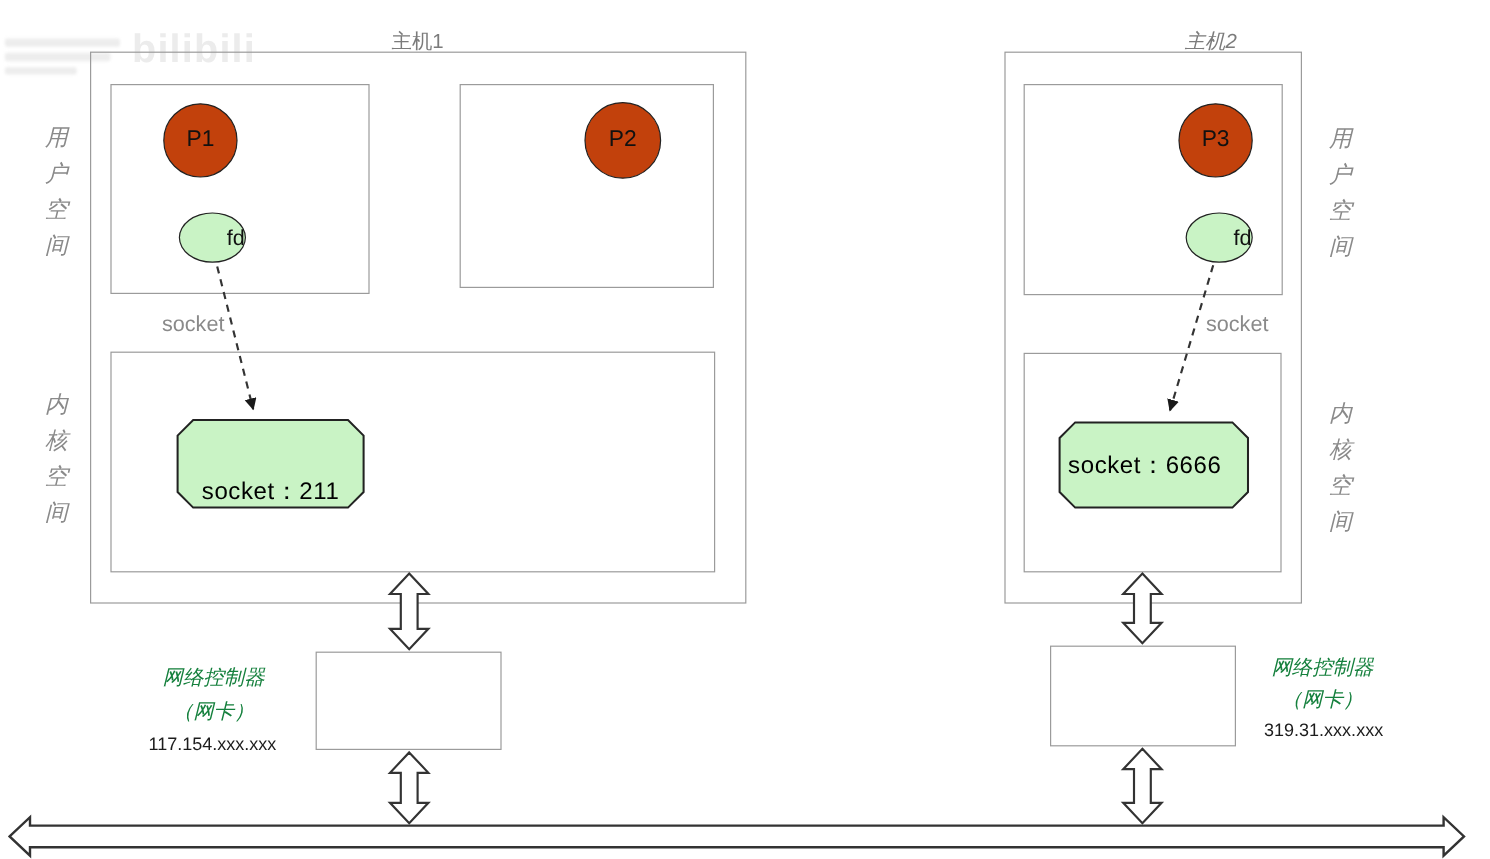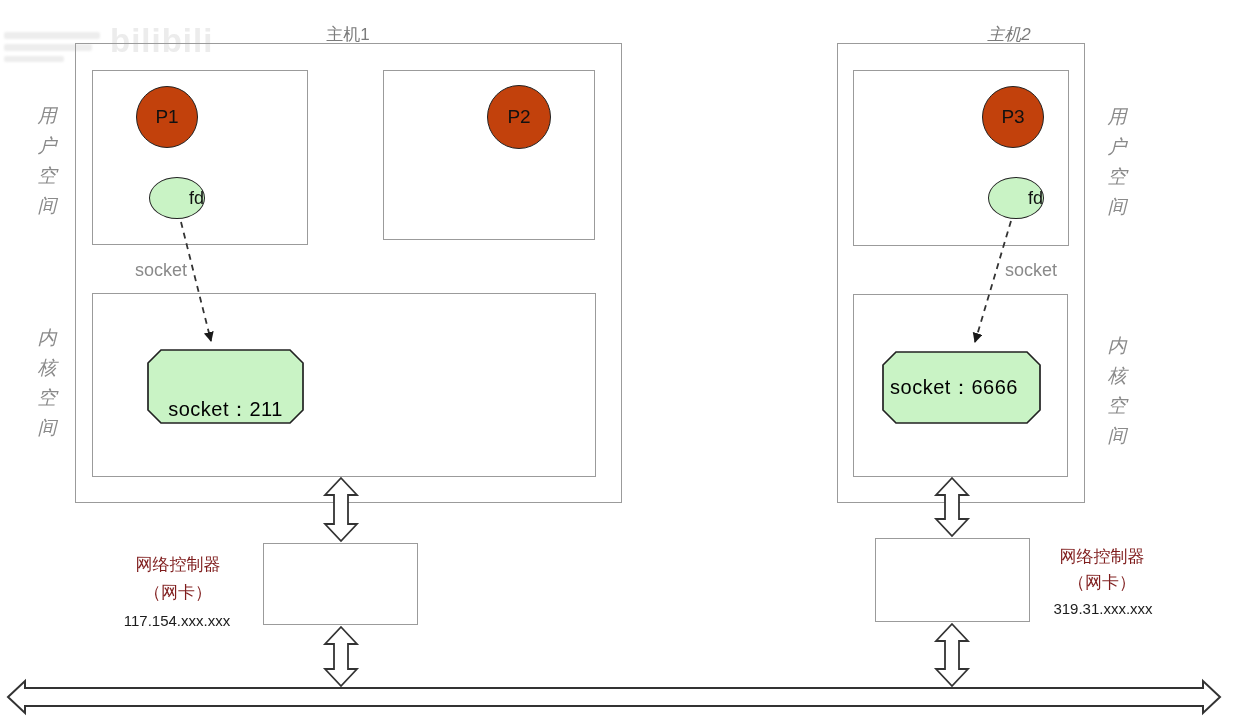--- a/index.html
+++ b/index.html
@@ -56,21 +56,21 @@
   .socket-ptr { width: 120px; font-size: 18px; color: #8a8a8a; }
   .sockbox-text {
     position: absolute;
     display: flex;
     align-items: center;
     justify-content: center;
     font-size: 20px;
     color: #000000;
     letter-spacing: 0.5px;
   }
-  .nic-name { width: 160px; font-size: 17px; color: #7f1d1d; }
+  .nic-name { width: 160px; font-size: 17px; color: #15803d; font-style: italic; }
   .nic-ip { width: 170px; font-size: 15px; color: #1c1c1c; }
   .net-label { width: 124px; font-size: 24px; font-weight: bold; color: #111111; }
   #arrow-layer { position: absolute; left: 0; top: 0; z-index: 5; }
   .over-svg { z-index: 6; }
   .wm-logo {
     position: absolute;
     left: 110px; top: 22px;
     font-size: 33px;
     font-weight: bold;
     color: #ececec;

